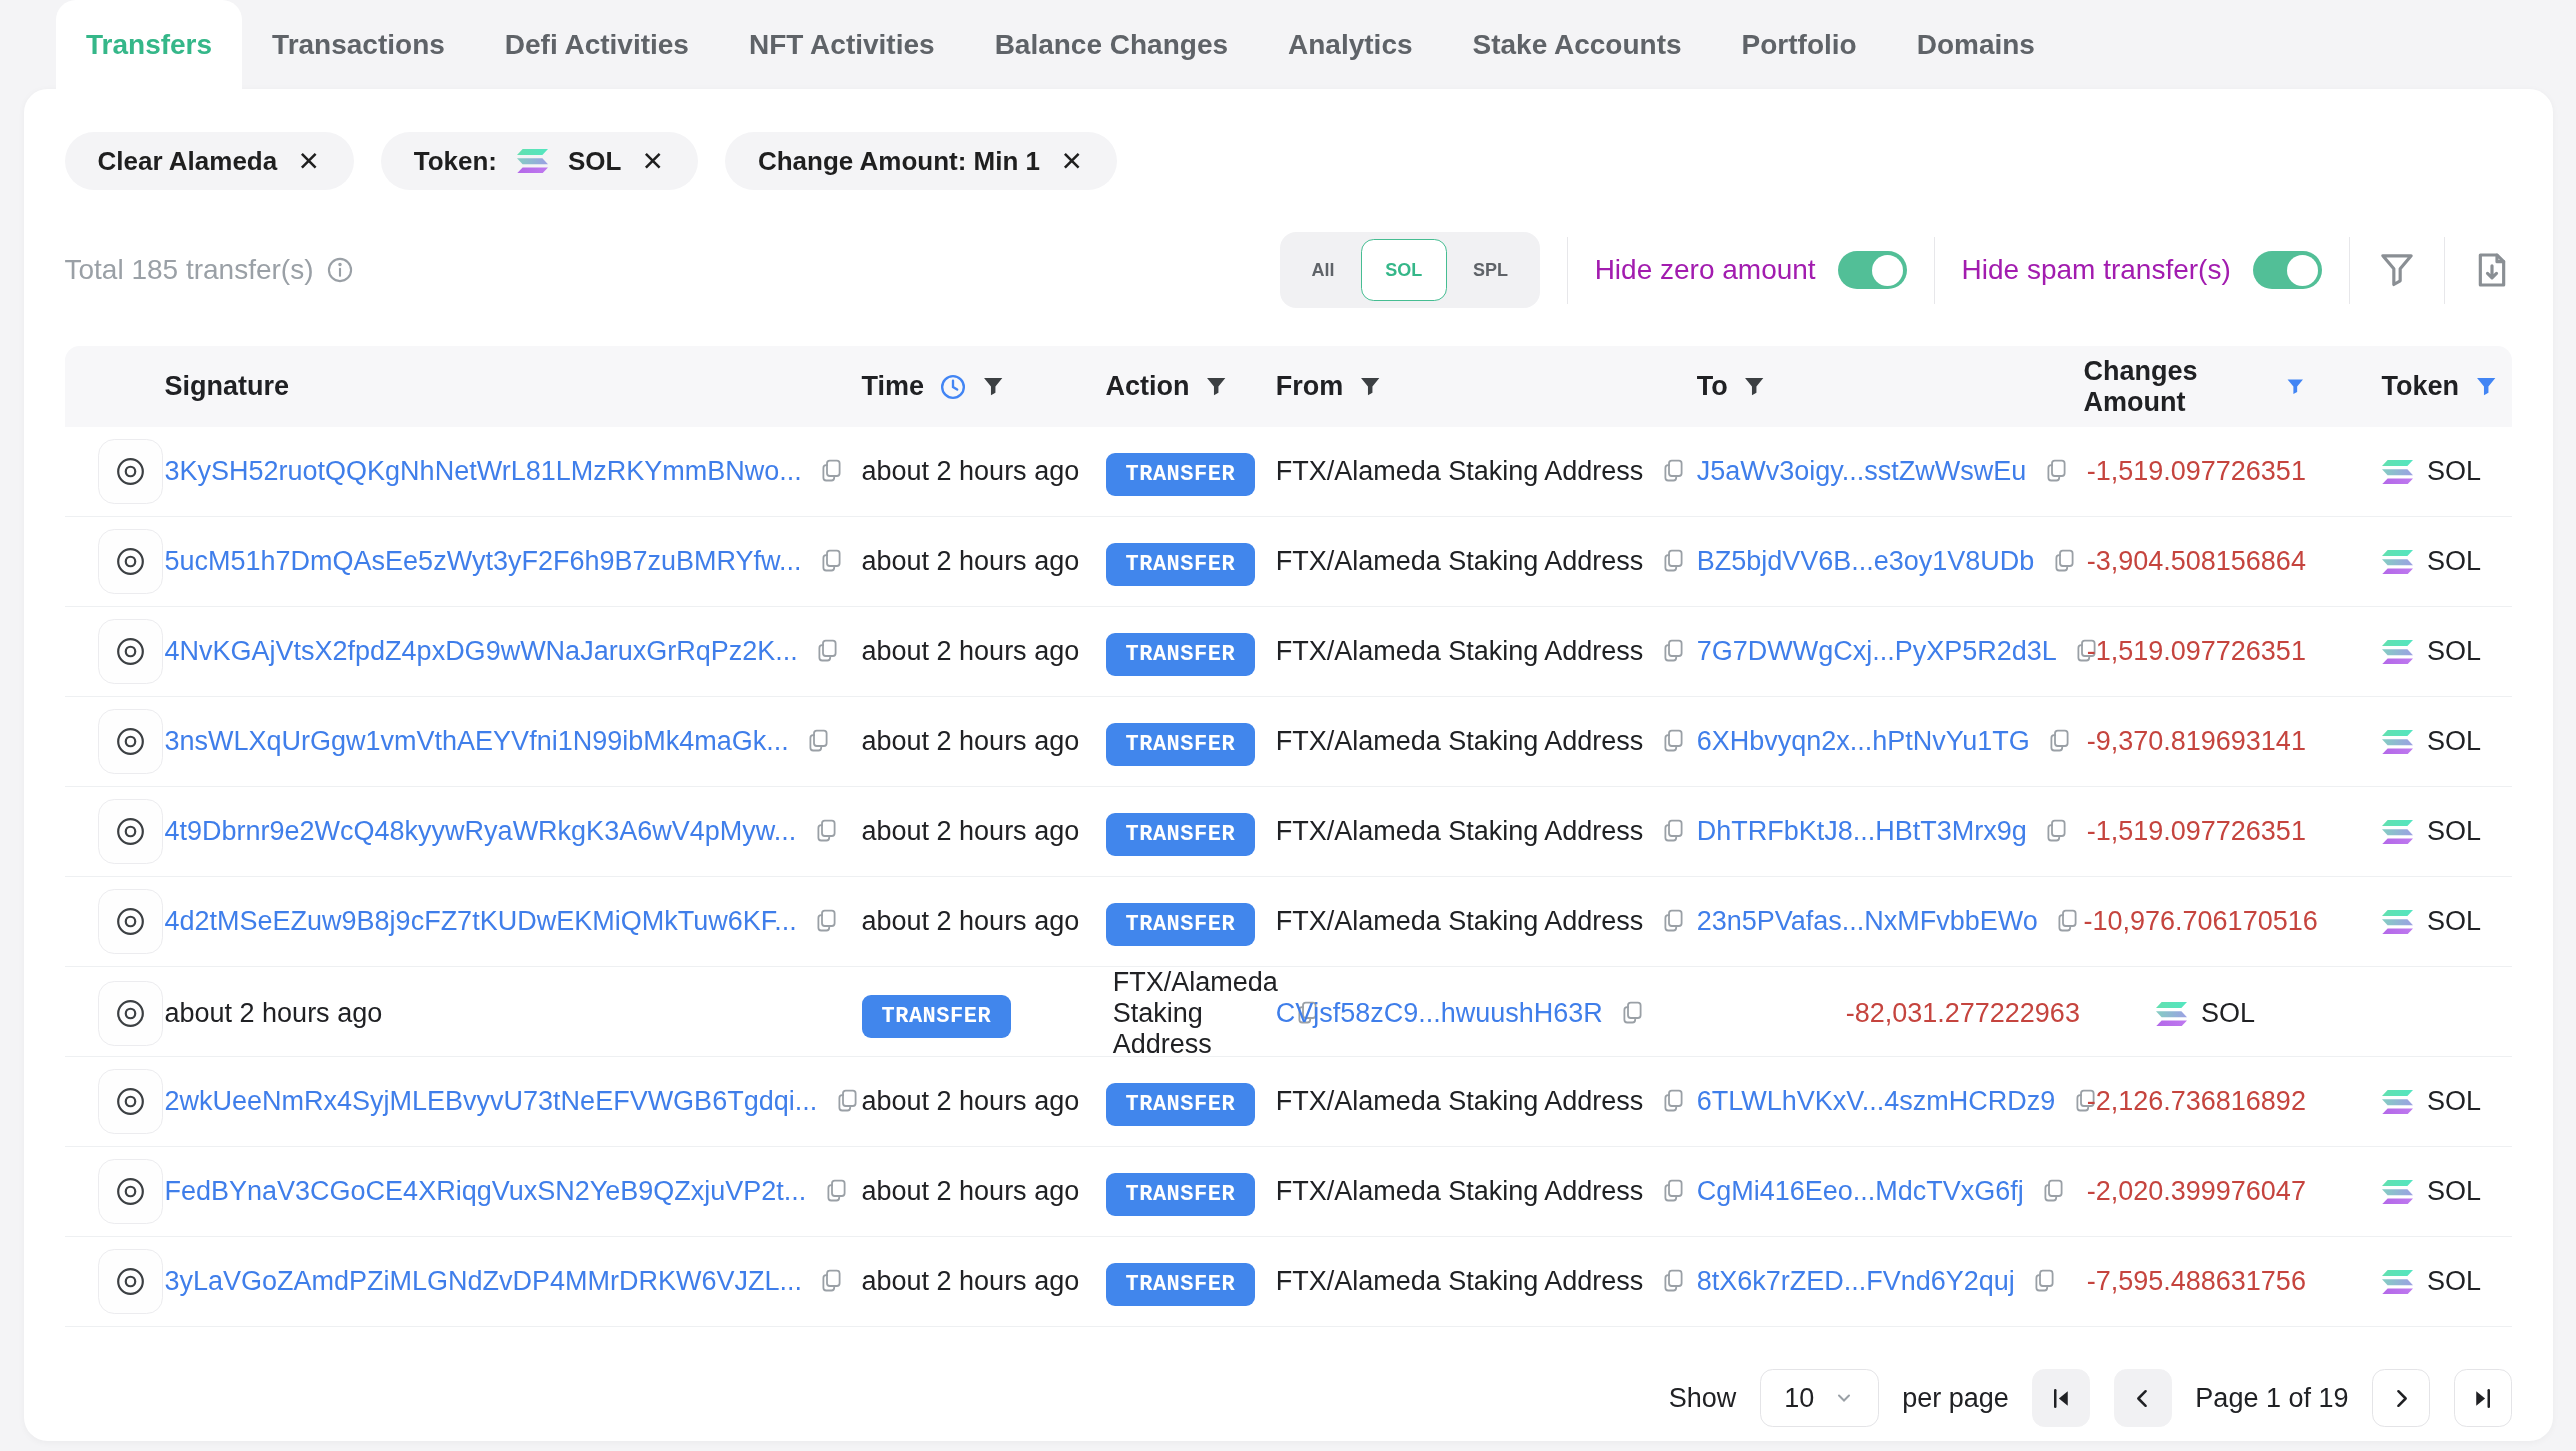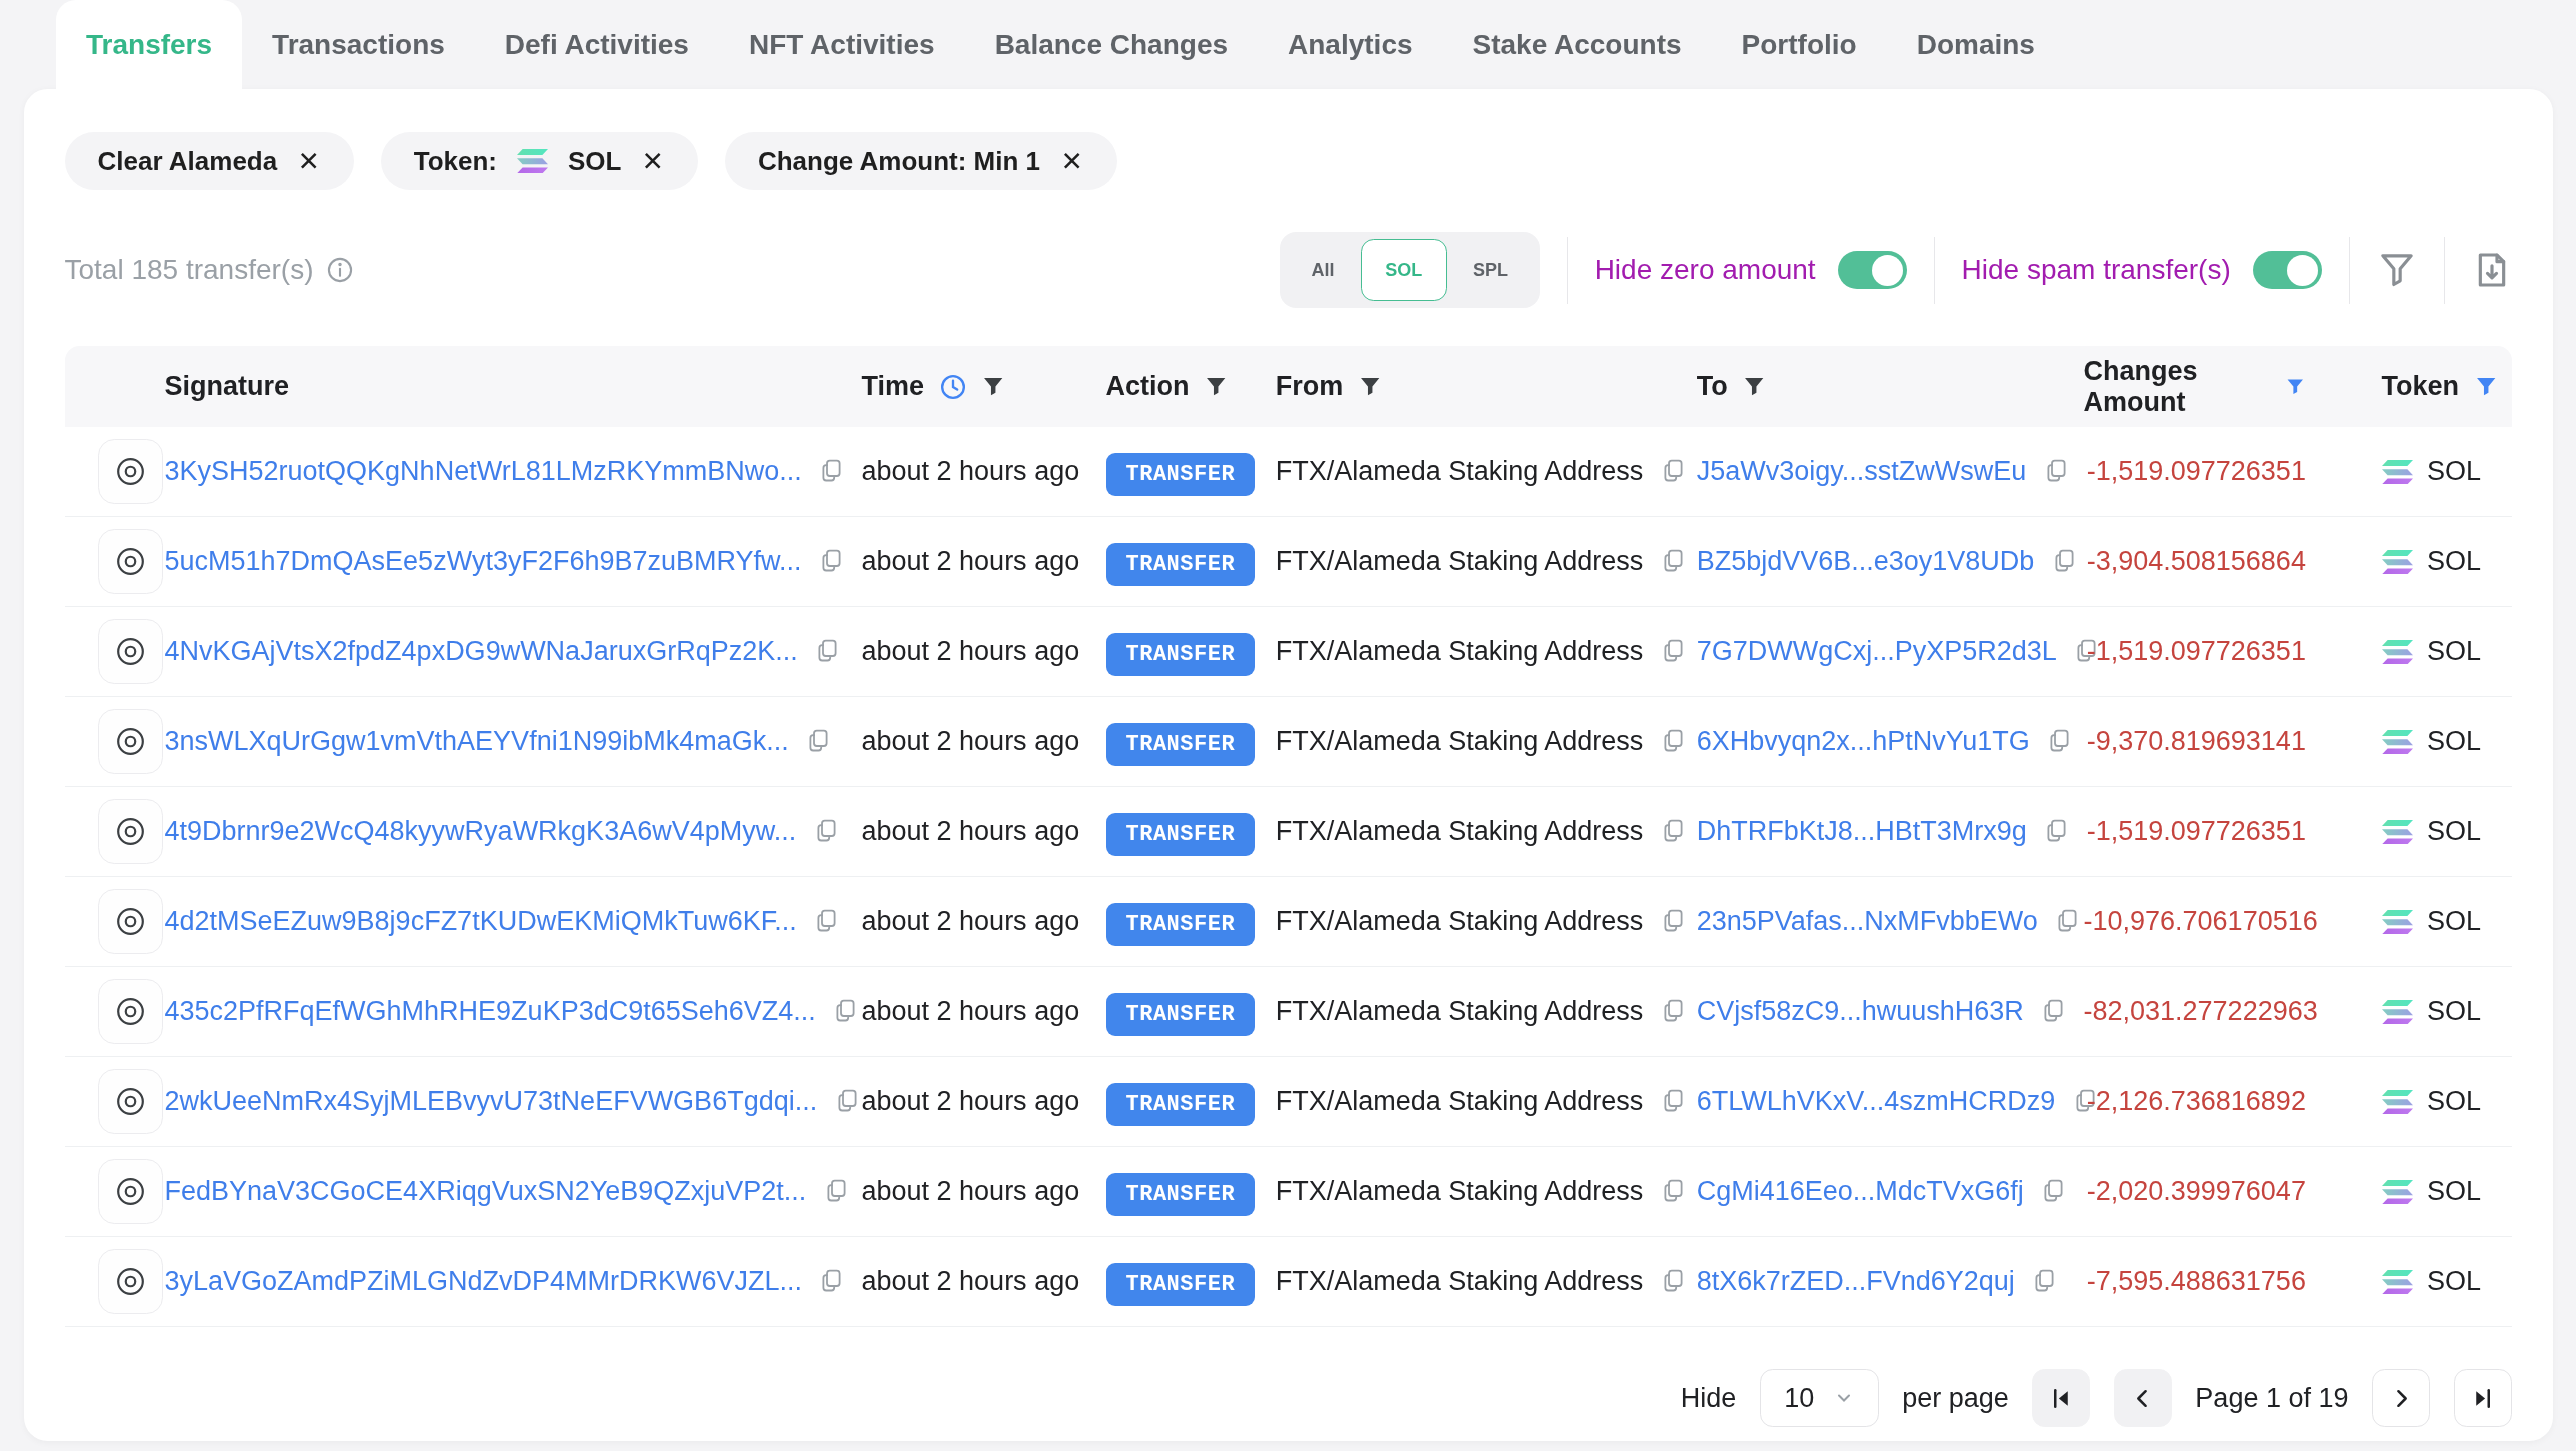--- a/index.html
+++ b/index.html
@@ -578,28 +578,20 @@
 
         <div class="trow">
           <div class="cell-eye">
             <button class="preview-btn">
               <svg width="31" height="31" viewBox="0 0 34 34" fill="none" stroke="#3c4043" stroke-width="2.4">
                 <circle cx="17" cy="17" r="13.5"></circle>
                 <circle cx="17" cy="17" r="5.2"></circle>
               </svg>
             </button>
           </div>
-          <div class="sig-cell">
-            <a class="link">435c2PfRFqEfWGhMhRHE9ZuKP3dC9t65Seh6VZ4...</a>
-            <button class="copy-btn">
-              <svg class="copy-icon" viewBox="0 0 30 30">
-                <use href="#copy-def"></use>
-              </svg>
-            </button>
-          </div>
           <div>about 2 hours ago</div>
           <div>
             <span class="badge">TRANSFER</span>
           </div>
           <div class="addr-cell pad8">
             <span>FTX/Alameda Staking Address</span>
             <button class="copy-btn">
               <svg class="copy-icon" viewBox="0 0 30 30">
                 <use href="#copy-def"></use>
               </svg>
@@ -756,21 +748,21 @@
             <svg class="sol-logo" viewBox="0 0 398 312">
               <use href="#sol-bars-def"></use>
             </svg>
             <span>SOL</span>
           </div>
         </div>
       </div>
   </div>
 
   <div class="pagination">
-    <span>Hide</span>
+    <span>Show</span>
     <button class="select">
       <span>10</span>
       <svg width="20" height="20" viewBox="0 0 24 24" fill="none" stroke="#9aa0a6" stroke-width="2.4" stroke-linecap="round">
           <path d="M6 9l6 6 6-6"></path>
         </svg>
     </button>
     <span>per page</span>
     <button class="page-btn disabled">
       <svg class="pg-icon" viewBox="0 0 24 24">
         <path d="M6 4v16" stroke="#202124" stroke-width="2.4" stroke-linecap="round" fill="none"></path>

